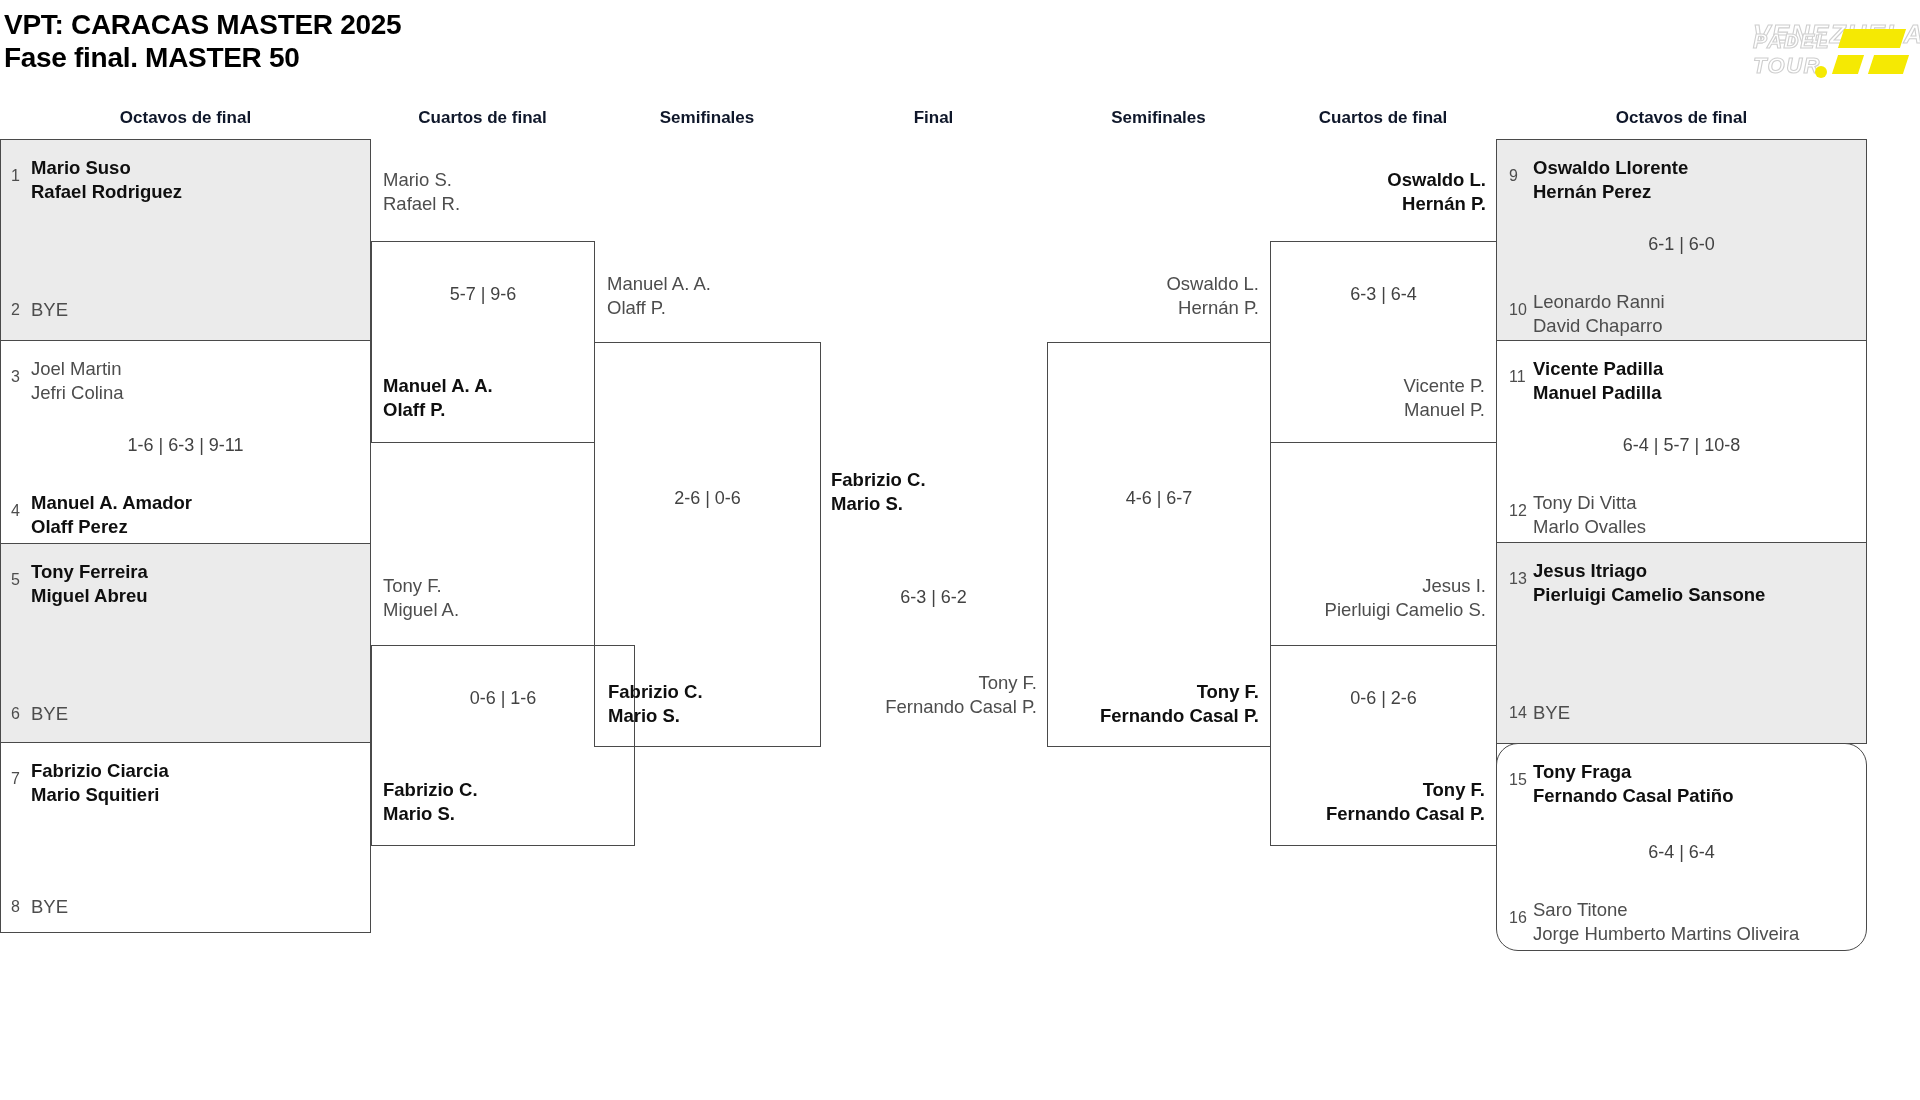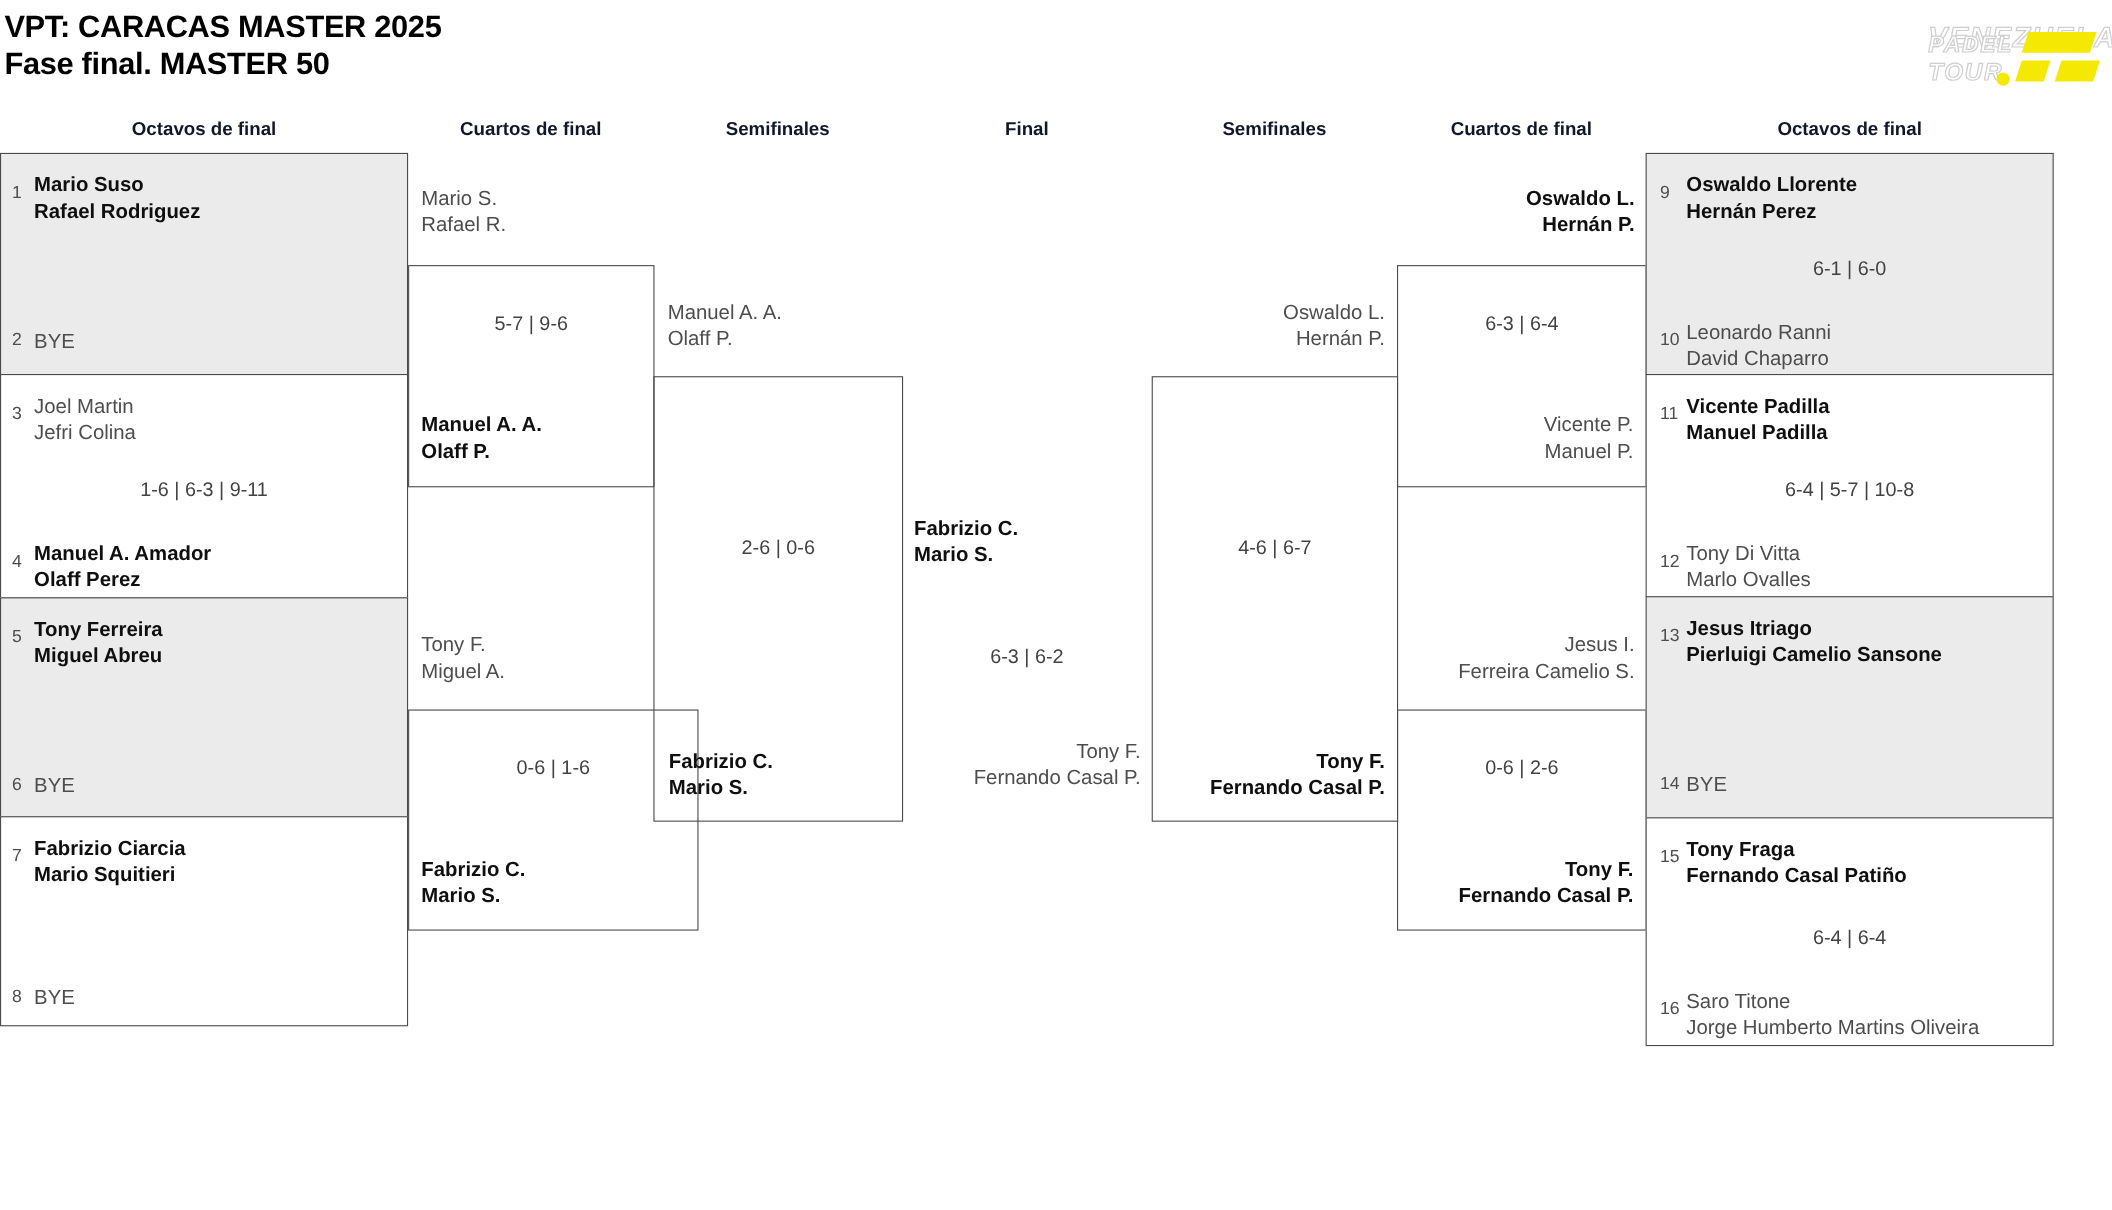--- a/index.html
+++ b/index.html
@@ -166,21 +166,21 @@
   <div class="mbox" style="left:1270px;top:241px;width:227px;height:202px;">
     <div class="score" style="top:40px;">6-3 | 6-4</div>
     <div class="team ra" style="right:11px;top:132px;">
       <div>Vicente P.</div>
       <div>Manuel P.</div>
     </div>
   </div>
 
   <div class="team ra" style="left:1270px;width:216px;top:574px;">
     <div>Jesus I.</div>
-    <div>Ferreira Camelio S.</div>
+    <div>Pierluigi Camelio S.</div>
   </div>
   <div class="mbox" style="left:1270px;top:645px;width:227px;height:201px;">
     <div class="score" style="top:40px;">0-6 | 2-6</div>
     <div class="team w ra" style="right:11px;top:132px;">
       <div>Tony F.</div>
       <div>Fernando Casal P.</div>
     </div>
   </div>
 
   <div class="obox shaded" style="left:1496px;top:139px;width:371px;height:202px;">
@@ -214,21 +214,21 @@
   <div class="obox shaded" style="left:1496px;top:542px;width:371px;height:202px;">
     <span class="seed" style="left:12px;top:27px;">13</span>
     <div class="team w" style="left:36px;top:16px;">
       <div>Jesus Itriago</div>
       <div>Pierluigi Camelio Sansone</div>
     </div>
     <span class="seed" style="left:12px;top:161px;">14</span>
     <div class="team" style="left:36px;top:158px;">BYE</div>
   </div>
 
-  <div class="obox" style="left:1496px;top:743px;width:371px;height:208px;">
+  <div class="obox" style="left:1496px;top:743px;width:371px;height:208px;border-radius:22px;">
     <span class="seed" style="left:12px;top:27px;">15</span>
     <div class="team w" style="left:36px;top:16px;">
       <div>Tony Fraga</div>
       <div>Fernando Casal Patiño</div>
     </div>
     <div class="score" style="top:96px;">6-4 | 6-4</div>
     <span class="seed" style="left:12px;top:165px;">16</span>
     <div class="team" style="left:36px;top:154px;">
       <div>Saro Titone</div>
       <div>Jorge Humberto Martins Oliveira</div>

